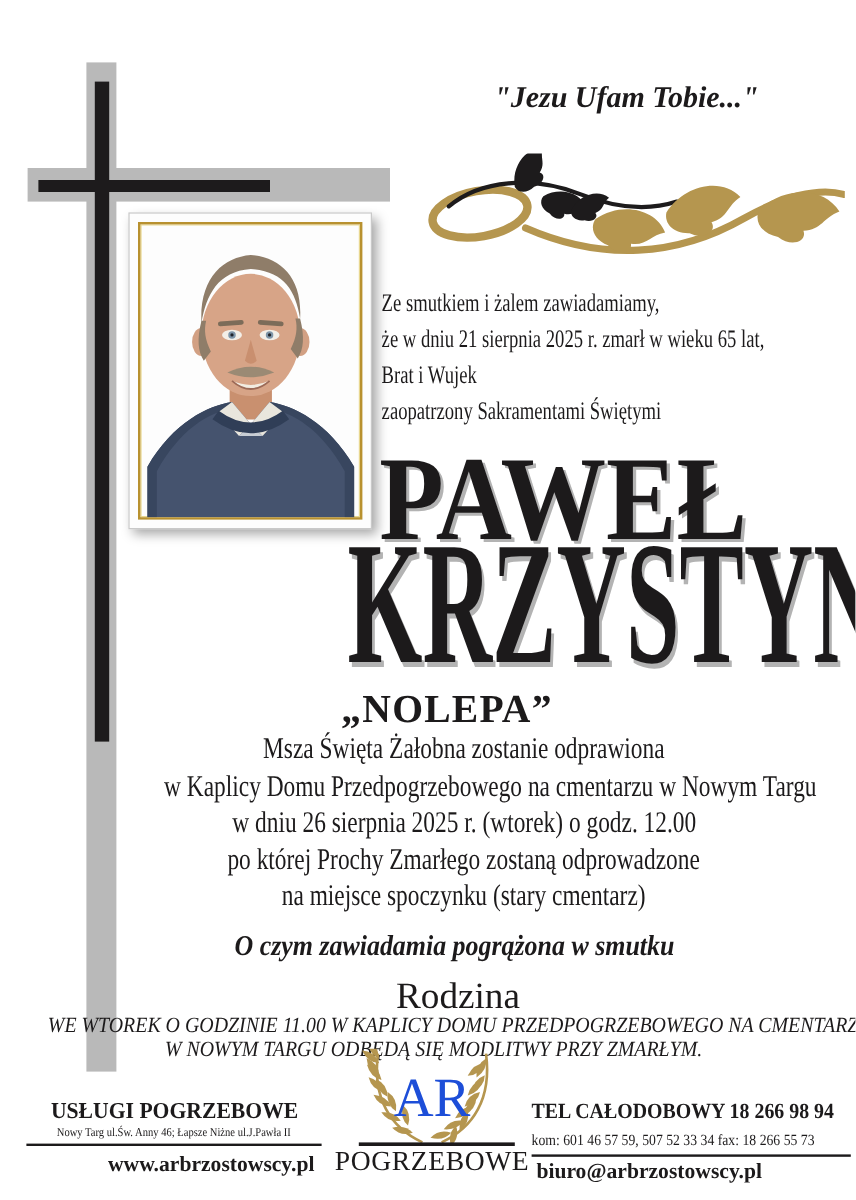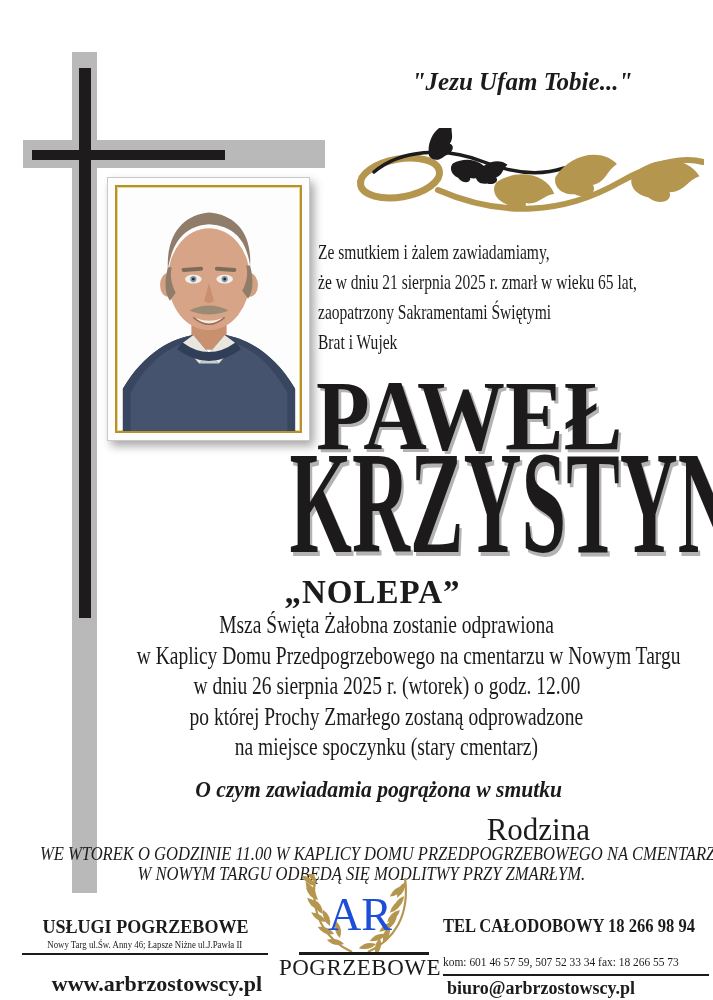--- a/index.html
+++ b/index.html
@@ -34,33 +34,33 @@
   
   .firstname{top:366px;left:316px;width:360px;font-weight:bold;font-size:100px;line-height:100px;
     text-shadow:3px 3px 0 #b3b3b3;}
   .lastname{top:438px;left:45px;right:0;text-align:center;font-weight:bold;font-size:146px;line-height:130px;
     text-shadow:4px 4px 0 #b3b3b3;}
   .nickname{top:574px;left:32px;right:0;text-align:center;font-weight:bold;font-size:33px;letter-spacing:1px;}
 
   
   .ceremony{top:610px;left:60px;right:0;text-align:center;font-size:25px;line-height:30.5px;}
   .closing{top:776px;left:45px;right:0;text-align:center;font-weight:bold;font-style:italic;font-size:24px;}
-  .signature{top:812px;left:330px;width:260px;text-align:right;font-size:31px;}
+  .signature{top:812px;left:330px;width:260px;text-align:left;font-size:31px;}
   .notice{top:845px;left:10px;right:0;text-align:center;font-style:italic;font-size:18px;line-height:19.5px;}
 
   
   .f-left{top:916px;left:22px;width:246px;text-align:center;}
   .f-left .t{font-weight:bold;font-size:19px;white-space:nowrap;}
   .f-left .a{font-size:10px;margin-top:1px;}
   .f-left .rule{border-top:2px solid #1c1a1b;margin-top:3px;}
-  .f-left .w{font-weight:bold;font-size:22px;text-align:right;padding-right:6px;margin-top:16px;}
+  .f-left .w{font-weight:bold;font-size:18px;text-align:right;padding-right:6px;margin-top:5px;}
 
   .f-right{top:916px;left:443px;width:266px;text-align:left;}
   .f-right .t{font-weight:bold;font-size:18px;white-space:nowrap;text-align:center;}
-  .f-right .p{font-size:13px;margin-top:17px;white-space:nowrap;}
+  .f-right .p{font-size:13px;margin-top:5px;white-space:nowrap;}
   .f-right .rule{border-top:2px solid #1c1a1b;margin-top:4px;}
   .f-right .e{font-weight:bold;font-size:18px;margin-top:2px;padding-left:4px;}
 
   .logo-wreath{top:874px;left:288px;width:144px;height:80px;}
   .logo-monogram{top:892px;left:288px;width:144px;text-align:center;font-size:46px;line-height:46px;color:#1d4ed8;}
   .logo-line{top:952px;left:299px;width:130px;height:3px;background:#1c1a1b;}
   .logo-name{top:955px;left:268px;width:184px;text-align:center;font-size:23px;letter-spacing:0.5px;}
 </style>
 </head>
 <body>
@@ -142,22 +142,22 @@
         <path d="M94,170 L84,180 L104,180 Z" fill="#c8cdd4"></path>
 
         <path d="M64,162 Q94,184 124,162" fill="none" stroke="#303e57" stroke-width="9"></path>
       </svg>
     </div>
   </div>
 
   <div class="abs intro">
     <div><span class="cond-l" style="--sx:0.74">Ze smutkiem i żalem zawiadamiamy,</span></div>
     <div><span class="cond-l" style="--sx:0.74">że w dniu 21 sierpnia 2025 r. zmarł w wieku 65 lat,</span></div>
+    <div><span class="cond-l" style="--sx:0.74">Brat i Wujek</span></div>
     <div><span class="cond-l" style="--sx:0.74">zaopatrzony Sakramentami Świętymi</span></div>
-    <div><span class="cond-l" style="--sx:0.74">Brat i Wujek</span></div>
   </div>
 
   <div class="abs firstname">
     <span class="cond-l" style="--sx:0.88">PAWEŁ</span>
   </div>
   <div class="abs lastname">
     <span class="cond" style="--sx:0.55">KRZYSTYNIAK</span>
   </div>
   <div class="abs nickname">
     <span>„NOLEPA”</span>

